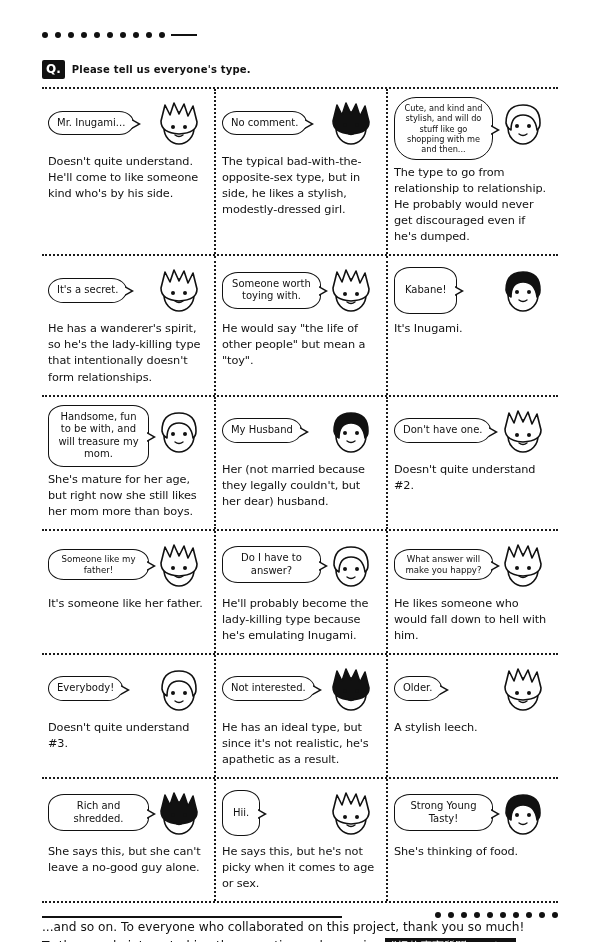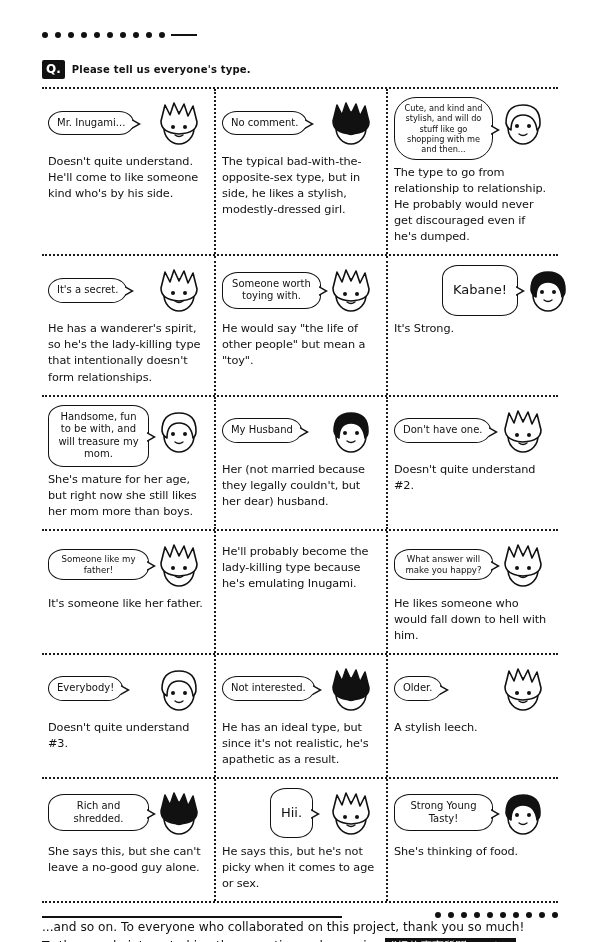--- a/index.html
+++ b/index.html
@@ -113,21 +113,21 @@
     border-radius: 16px / 13px;
     background: #fff;
     padding: 5px 8px;
     font-size: 10px;
     line-height: 1.25;
     text-align: center;
     max-width: 110px;
     flex: 0 1 auto;
     align-self: center;
   }
-  .bubble.big { font-size: 13px; padding: 16px 10px; margin-left: 48px; }
+  .bubble.big { font-size: 10px; padding: 16px 10px; }
   .bubble.small { font-size: 8.6px; line-height: 1.2; padding: 4px 6px; }
   .bubble::after {
     content: "";
     position: absolute;
     right: -8px;
     top: 50%;
     margin-top: -4px;
     width: 0; height: 0;
     border-top: 5px solid transparent;
     border-bottom: 5px solid transparent;
@@ -297,21 +297,21 @@
             <div class="portrait">
               <svg viewBox="0 0 52 52">
                 <ellipse cx="26" cy="31" rx="15" ry="16" fill="#fff" stroke="#111" stroke-width="1.6"></ellipse>
                 <path d="M9 26 Q9 8 26 8 Q43 8 43 26 Q43 31 40 33 Q38 18 26 18 Q14 18 14 33 Q10 31 9 26 Z" fill="#111" stroke="#111" stroke-width="1.6" stroke-linejoin="round"></path>
                 <circle cx="20" cy="28" r="2" fill="#111"></circle>
                 <circle cx="32" cy="28" r="2" fill="#111"></circle>
                 <path d="M22 36 Q26 39 30 36" fill="none" stroke="#111" stroke-width="1.3" stroke-linecap="round"></path>
               </svg>
             </div>
           </div>
-          <div class="answer">It's Strong.</div>
+          <div class="answer">It's Inugami.</div>
         </div>
       </div>
       <div class="row">
         <div class="cell">
           <div class="cell-top">
             <div class="bubble">Handsome, fun to be with, and will treasure my mom.</div>
             <div class="portrait">
               <svg viewBox="0 0 52 52">
                 <ellipse cx="26" cy="31" rx="15" ry="16" fill="#fff" stroke="#111" stroke-width="1.6"></ellipse>
                 <path d="M9 26 Q9 8 26 8 Q43 8 43 26 Q43 31 40 33 Q38 18 26 18 Q14 18 14 33 Q10 31 9 26 Z" fill="#fff" stroke="#111" stroke-width="1.6" stroke-linejoin="round"></path>
@@ -364,20 +364,32 @@
                 <path d="M8 24 L12 8 L17 18 L21 6 L26 17 L31 7 L35 19 L40 9 L44 25 Q44 36 26 37 Q8 36 8 24 Z" fill="#fff" stroke="#111" stroke-width="1.6" stroke-linejoin="round"></path>
                 <circle cx="20" cy="29" r="2" fill="#111"></circle>
                 <circle cx="32" cy="29" r="2" fill="#111"></circle>
                 <path d="M22 37 Q26 40 30 37" fill="none" stroke="#111" stroke-width="1.3" stroke-linecap="round"></path>
               </svg>
             </div>
           </div>
           <div class="answer">It's someone like her father.</div>
         </div>
         <div class="cell">
+          <div class="cell-top">
+            <div class="bubble">Do I have to answer?</div>
+            <div class="portrait">
+              <svg viewBox="0 0 52 52">
+                <ellipse cx="26" cy="31" rx="15" ry="16" fill="#fff" stroke="#111" stroke-width="1.6"></ellipse>
+                <path d="M9 26 Q9 8 26 8 Q43 8 43 26 Q43 31 40 33 Q38 18 26 18 Q14 18 14 33 Q10 31 9 26 Z" fill="#fff" stroke="#111" stroke-width="1.6" stroke-linejoin="round"></path>
+                <circle cx="20" cy="30" r="2" fill="#111"></circle>
+                <circle cx="32" cy="30" r="2" fill="#111"></circle>
+                <path d="M22 38 Q26 41 30 38" fill="none" stroke="#111" stroke-width="1.3" stroke-linecap="round"></path>
+              </svg>
+            </div>
+          </div>
           <div class="answer">He'll probably become the lady-killing type because he's emulating Inugami.</div>
         </div>
         <div class="cell">
           <div class="cell-top">
             <div class="bubble small">What answer will make you happy?</div>
             <div class="portrait">
               <svg viewBox="0 0 52 52">
                 <ellipse cx="26" cy="31" rx="15" ry="16" fill="#fff" stroke="#111" stroke-width="1.6"></ellipse>
                 <path d="M8 24 L12 8 L17 18 L21 6 L26 17 L31 7 L35 19 L40 9 L44 25 Q44 36 26 37 Q8 36 8 24 Z" fill="#fff" stroke="#111" stroke-width="1.6" stroke-linejoin="round"></path>
                 <circle cx="20" cy="29" r="2" fill="#111"></circle>

